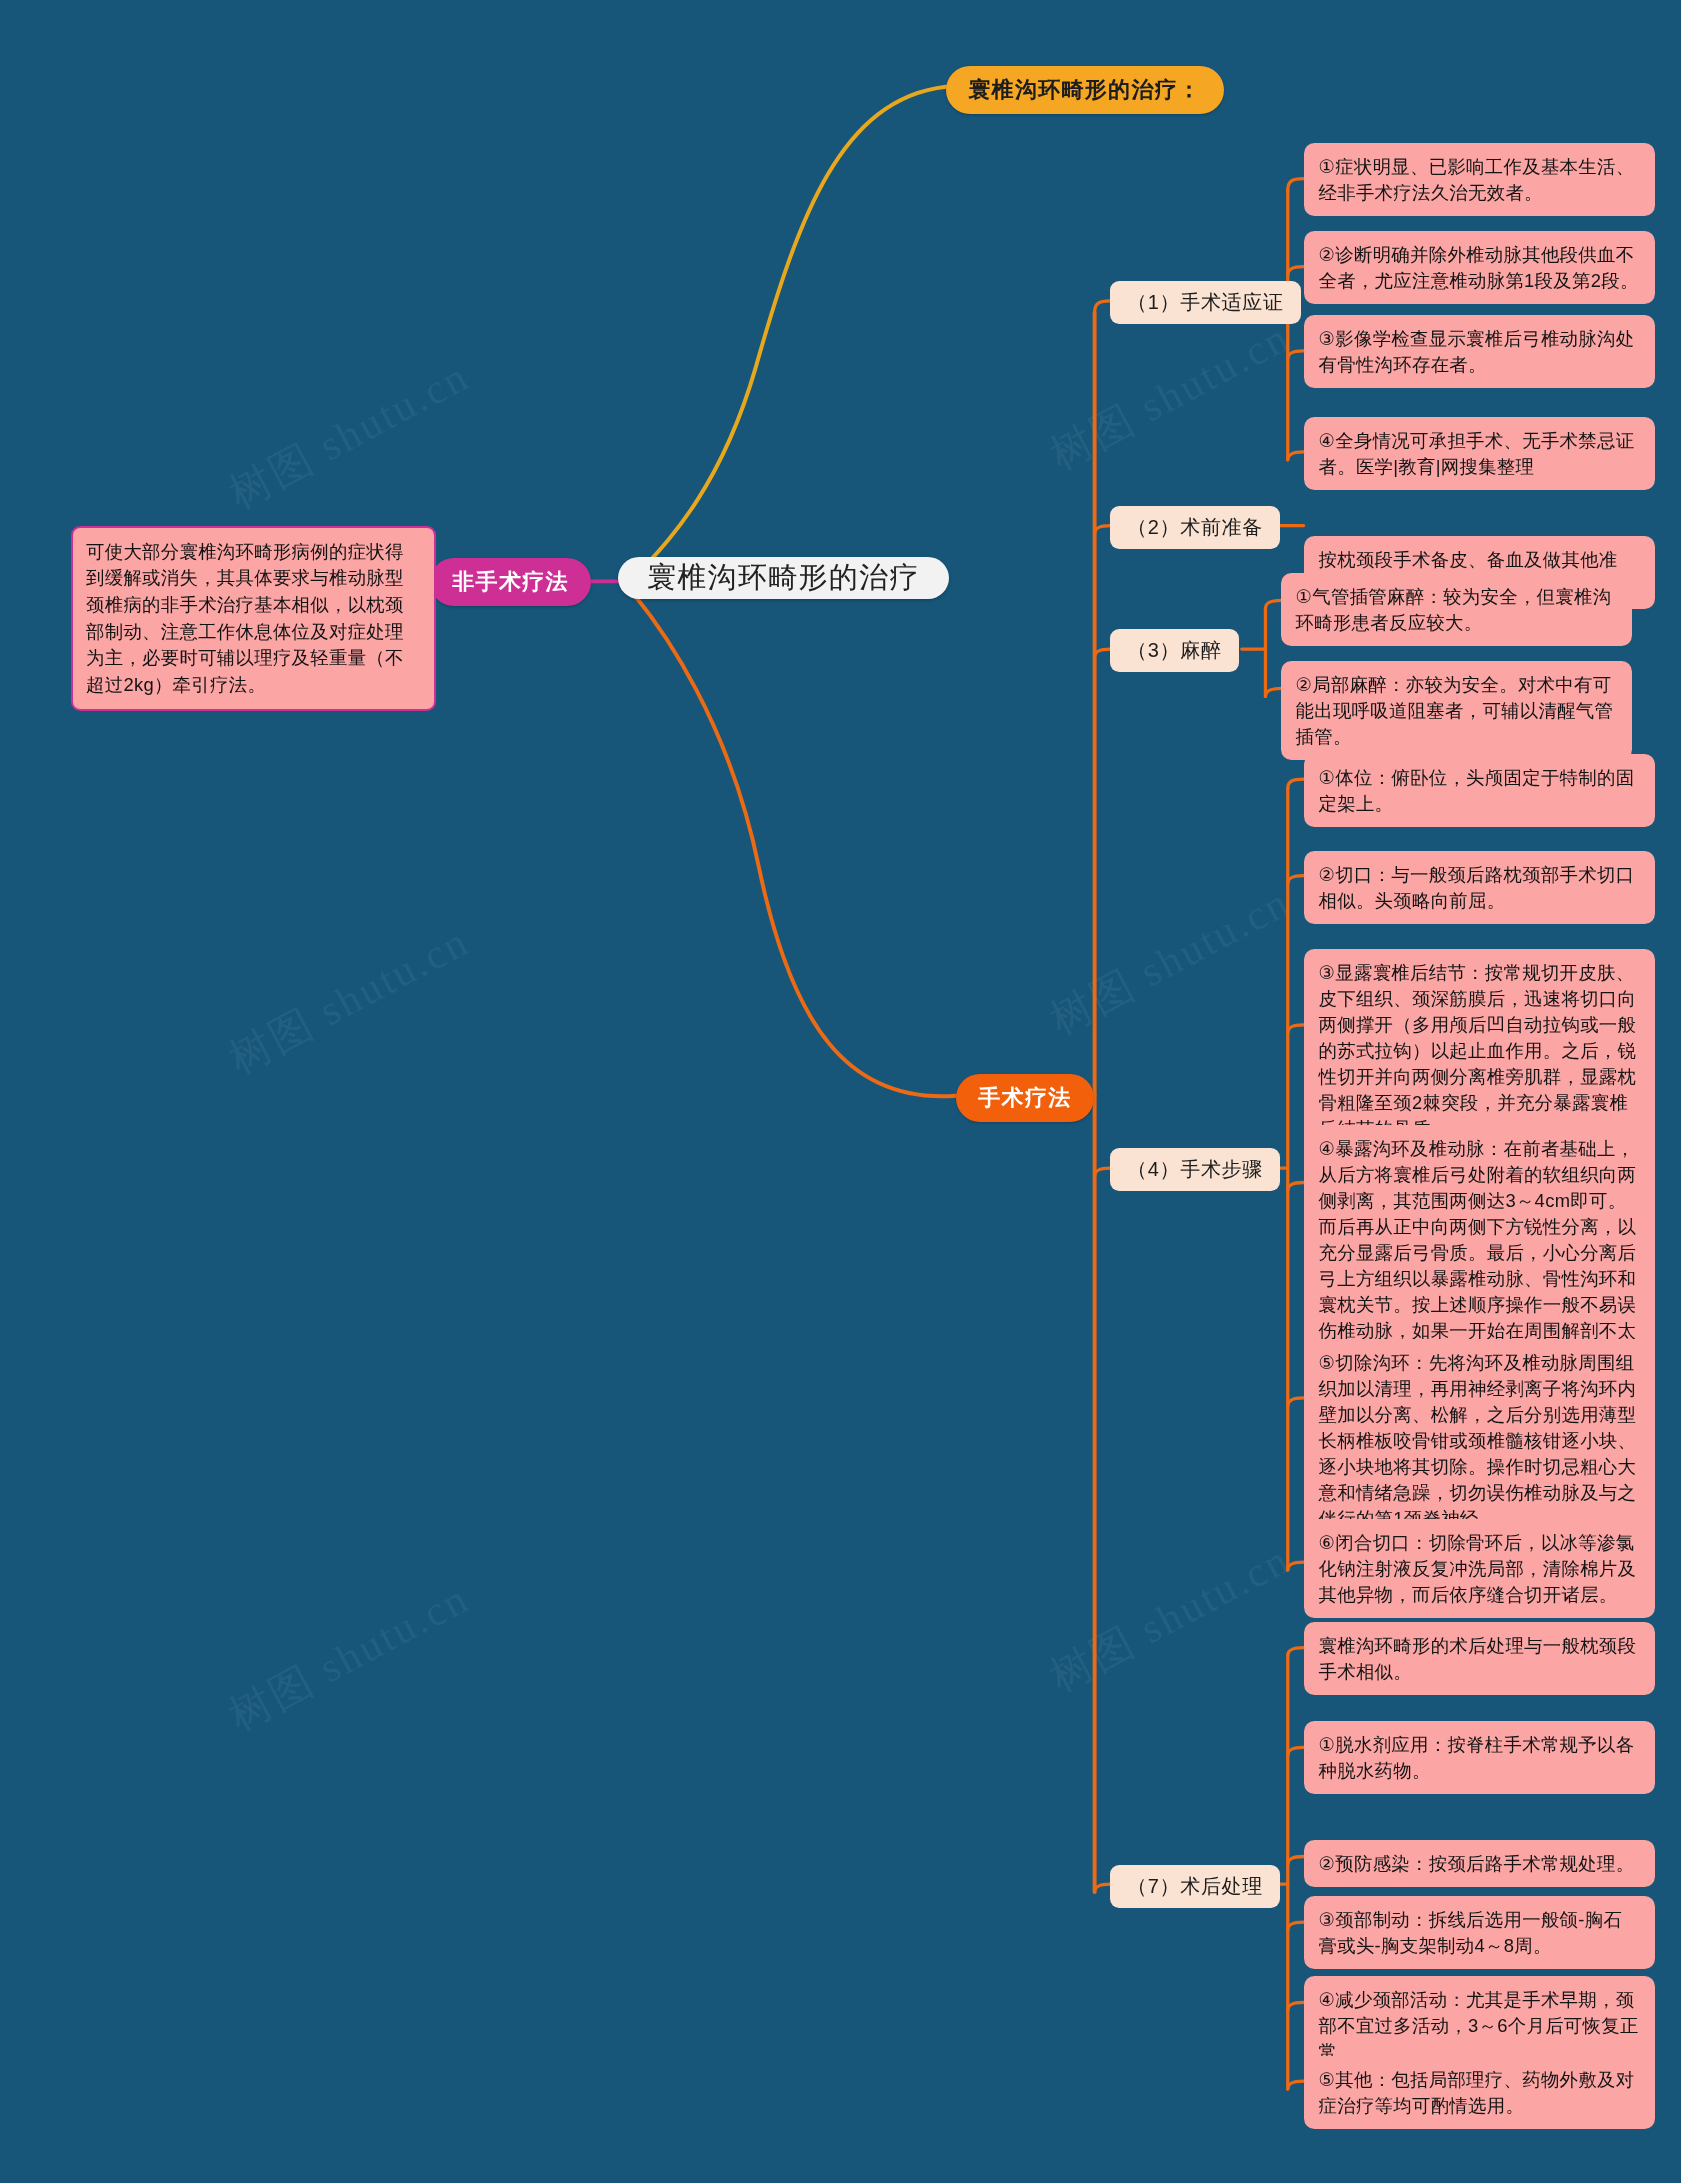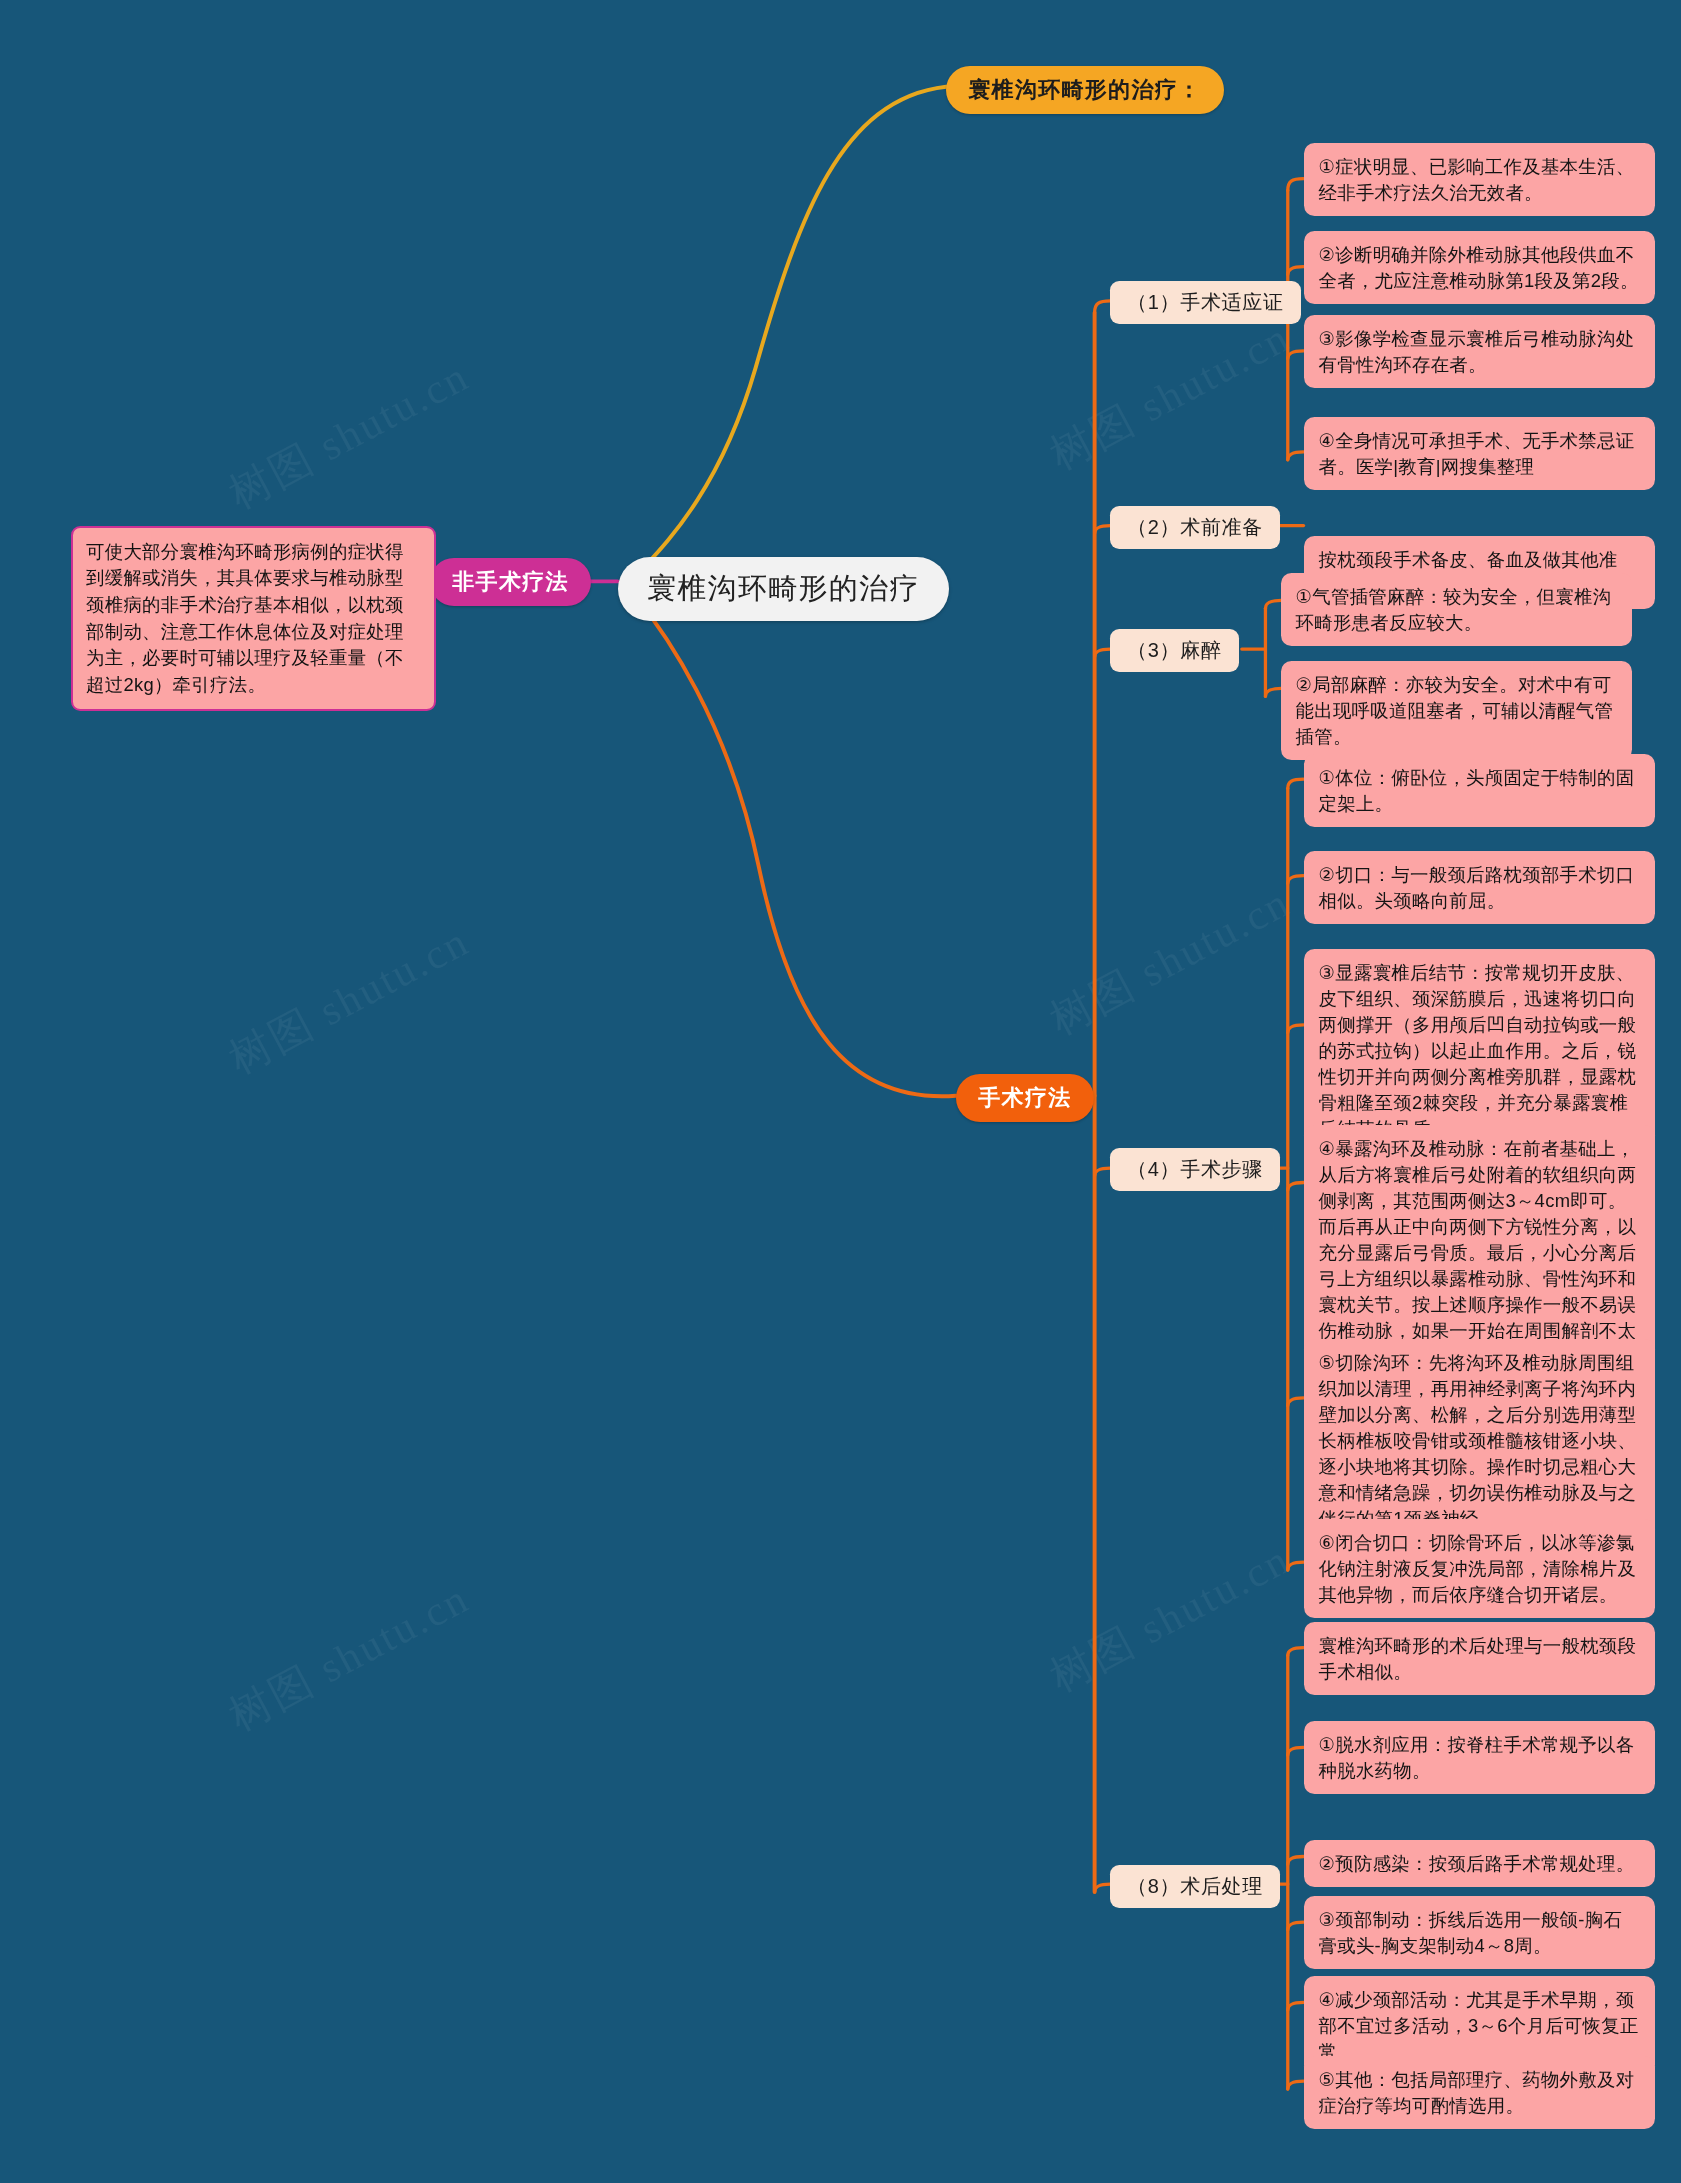--- a/index.html
+++ b/index.html
@@ -34,21 +34,21 @@
     display:flex;align-items:center;
     border-radius:12px;
   }
   .node .txt{display:block;width:100%;}
 
   
   .root{
     background:#f2f2f2;
     color:#222;
     border-radius:39px;
-    padding:12px 29px;
+    padding:1px 29px;
     font-size:29px;
     letter-spacing:1.3px;
     box-shadow:0 1.3px 3.3px rgba(0,0,0,.25);
   }
   
   .pill{
     border-radius:29px;
     padding:9.2px 22.3px;
     font-size:22px;
     color:#ffffff;
@@ -206,21 +206,21 @@
     <span class="txt">（4）手术步骤</span>
   </div>
   <div class="leaf" style="position:absolute;left:1304px;top:754px;width:322px;">①体位：俯卧位，头颅固定于特制的固定架上。</div>
   <div class="leaf" style="position:absolute;left:1304px;top:851px;width:322px;">②切口：与一般颈后路枕颈部手术切口相似。头颈略向前屈。</div>
   <div class="leaf" style="position:absolute;left:1304px;top:949px;width:322px;">③显露寰椎后结节：按常规切开皮肤、皮下组织、颈深筋膜后，迅速将切口向两侧撑开（多用颅后凹自动拉钩或一般的苏式拉钩）以起止血作用。之后，锐性切开并向两侧分离椎旁肌群，显露枕骨粗隆至颈2棘突段，并充分暴露寰椎后结节的骨质。</div>
   <div class="leaf" style="position:absolute;left:1304px;top:1125px;width:322px;">④暴露沟环及椎动脉：在前者基础上，从后方将寰椎后弓处附着的软组织向两侧剥离，其范围两侧达3～4cm即可。而后再从正中向两侧下方锐性分离，以充分显露后弓骨质。最后，小心分离后弓上方组织以暴露椎动脉、骨性沟环和寰枕关节。按上述顺序操作一般不易误伤椎动脉，如果一开始在周围解剖不太清楚情况下就去显露椎动脉，则极易引起误伤。</div>
   <div class="leaf" style="position:absolute;left:1304px;top:1339px;width:322px;">⑤切除沟环：先将沟环及椎动脉周围组织加以清理，再用神经剥离子将沟环内壁加以分离、松解，之后分别选用薄型长柄椎板咬骨钳或颈椎髓核钳逐小块、逐小块地将其切除。操作时切忌粗心大意和情绪急躁，切勿误伤椎动脉及与之伴行的第1颈脊神经。</div>
   <div class="leaf" style="position:absolute;left:1304px;top:1519px;width:322px;">⑥闭合切口：切除骨环后，以冰等渗氯化钠注射液反复冲洗局部，清除棉片及其他异物，而后依序缝合切开诸层。</div>
 
   <div class="node sub" style="left:1110px;top:1865px;">
-    <span class="txt">（8）术后处理</span>
+    <span class="txt">（7）术后处理</span>
   </div>
   <div class="leaf" style="position:absolute;left:1304px;top:1622px;width:322px;">寰椎沟环畸形的术后处理与一般枕颈段手术相似。</div>
   <div class="leaf" style="position:absolute;left:1304px;top:1721px;width:322px;">①脱水剂应用：按脊柱手术常规予以各种脱水药物。</div>
   <div class="leaf" style="position:absolute;left:1304px;top:1840px;width:322px;">②预防感染：按颈后路手术常规处理。</div>
   <div class="leaf" style="position:absolute;left:1304px;top:1896px;width:322px;">③颈部制动：拆线后选用一般颌-胸石膏或头-胸支架制动4～8周。</div>
   <div class="leaf" style="position:absolute;left:1304px;top:1976px;width:322px;">④减少颈部活动：尤其是手术早期，颈部不宜过多活动，3～6个月后可恢复正常。</div>
   <div class="leaf" style="position:absolute;left:1304px;top:2056px;width:322px;">⑤其他：包括局部理疗、药物外敷及对症治疗等均可酌情选用。</div>
 
 </div>
 

